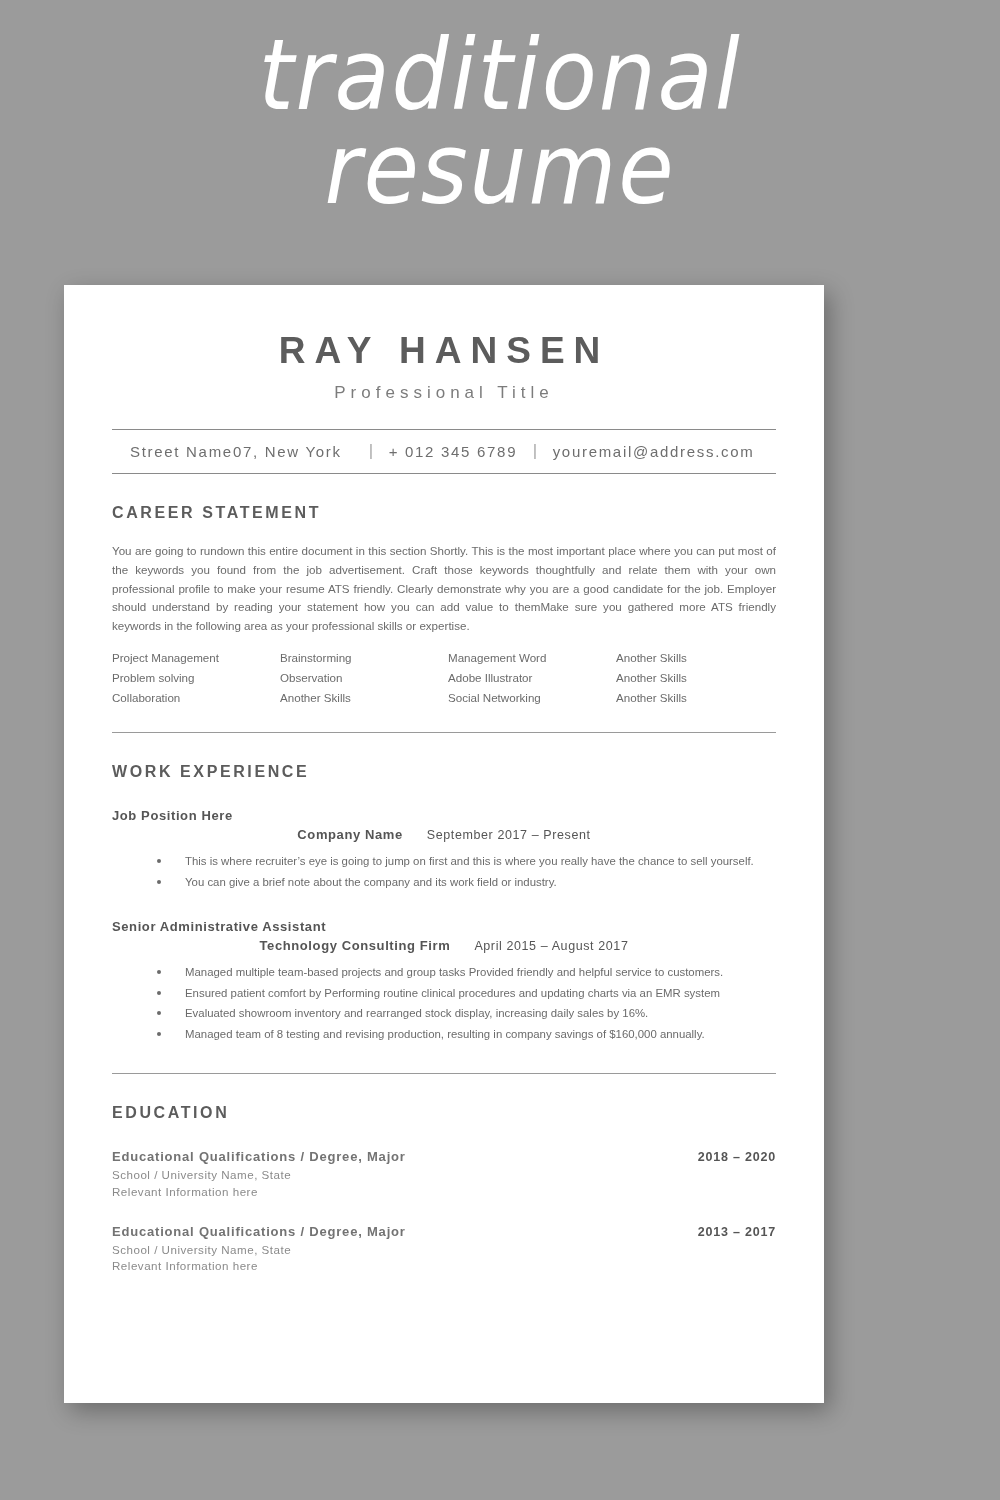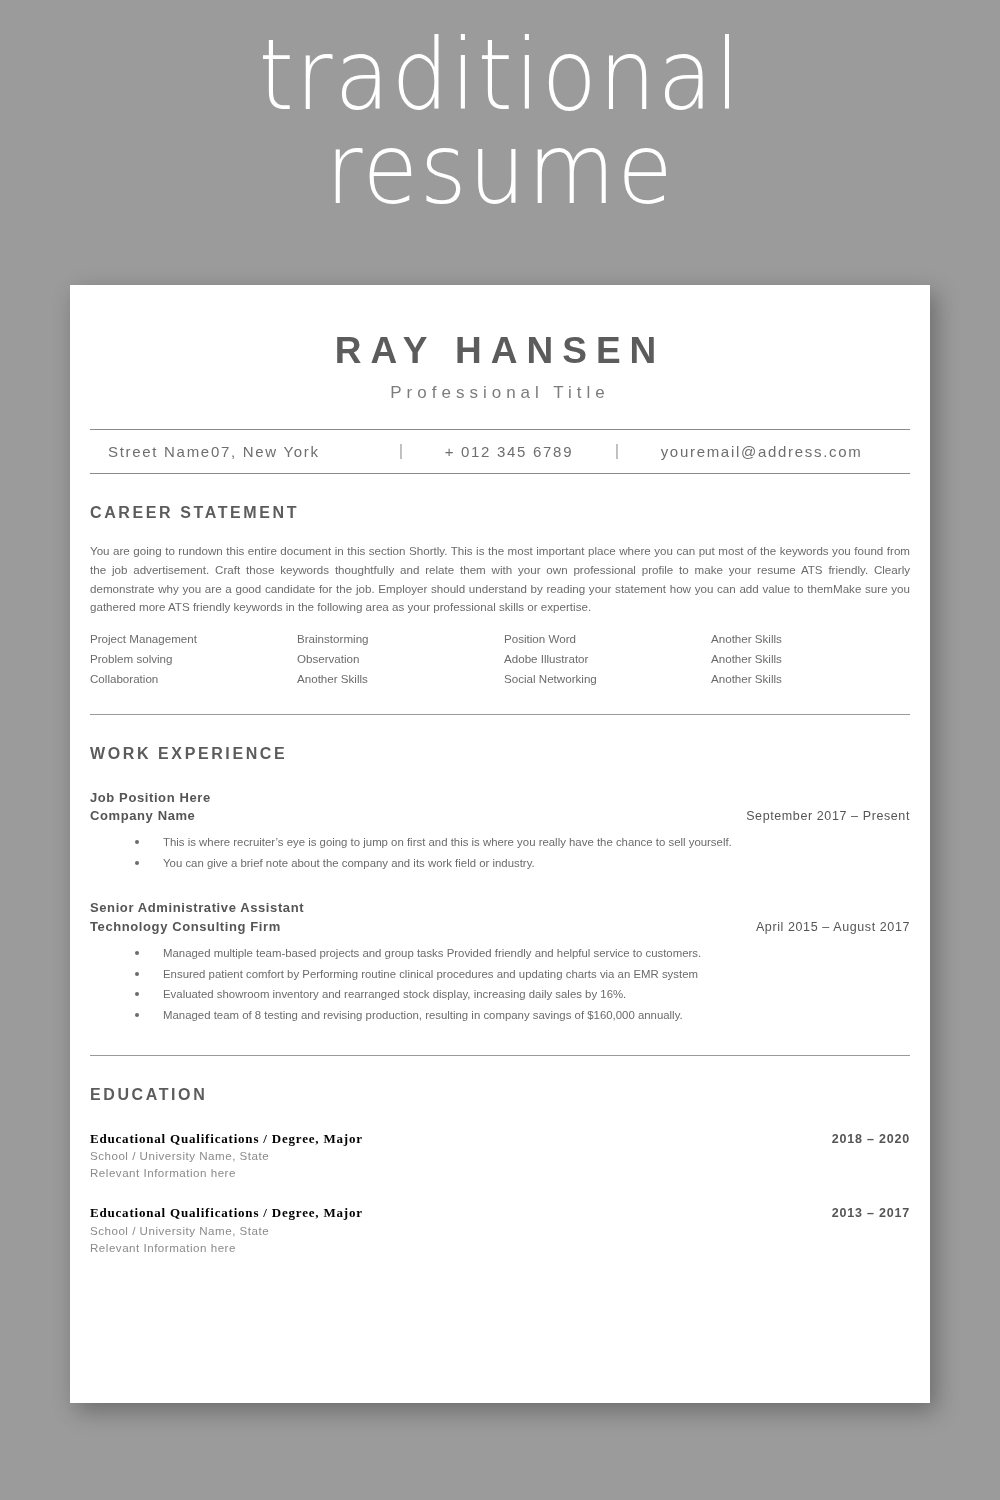--- a/index.html
+++ b/index.html
@@ -22,40 +22,41 @@
     left: 0;
     width: 1000px;
     text-align: center;
     color: #ffffff;
     font-family: "DejaVu Sans", sans-serif;
     font-weight: 300;
     font-size: 96px;
     line-height: 0.96;
     letter-spacing: 2px;
     text-transform: lowercase;
+    font-style: italic;
   }
   .promo .promo-line {
     display: block;
     white-space: nowrap;
     transform: scaleX(0.92);
   }
   .promo .promo-line-1 { font-size: 98px; }
   .promo .promo-line-2 { font-size: 98px; }
 
   
   .sheet {
     position: absolute;
-    left: 70px;
+    left: 64px;
     top: 285px;
-    width: 860px;
+    width: 760px;
     height: 1118px;
     background: #ffffff;
     box-shadow: 6px 8px 22px rgba(0,0,0,0.30);
     box-sizing: border-box;
-    padding: 0 20px;
+    padding: 0 48px;
   }
 
   
   .resume-header {
     padding-top: 46px;
     text-align: center;
   }
   .full-name {
     font-size: 37px;
     font-weight: bold;
@@ -146,21 +147,21 @@
   .entry:first-of-type { margin-top: 26px; }
   .entry-role {
     font-size: 13px;
     font-weight: bold;
     color: #555555;
     letter-spacing: 0.6px;
     line-height: 1.45;
   }
   .entry-line {
     display: flex;
-    justify-content: space-between;
+    justify-content: center;
     align-items: baseline;
     gap: 24px;
   }
   .entry-org {
     font-size: 13px;
     font-weight: bold;
     color: #555555;
     letter-spacing: 0.6px;
     line-height: 1.45;
   }
@@ -200,24 +201,23 @@
   .edu-entry:first-of-type { margin-top: 26px; }
   .edu-line {
     display: flex;
     justify-content: space-between;
     align-items: baseline;
     gap: 14px;
   }
   .edu-degree {
     font-size: 13px;
     font-weight: bold;
-    color: #000000;
+    color: #737373;
     letter-spacing: 0.8px;
     line-height: 1.45;
-    font-family: Liberation Serif, serif;
   }
   .edu-date {
     font-size: 12.5px;
     font-weight: bold;
     color: #555555;
     letter-spacing: 0.8px;
     white-space: nowrap;
     line-height: 1.45;
   }
   .edu-school, .edu-detail {
@@ -249,21 +249,21 @@
     <span class="contact-sep">|</span>
     <span class="contact-item last">youremail@address.com</span>
   </div>
 
   <div class="section">
     <h2 class="section-title">CAREER STATEMENT</h2>
     <p class="statement">You are going to rundown this entire document in this section Shortly. This is the most important place where you can put most of the keywords you found from the job advertisement. Craft those keywords thoughtfully and relate them with your own professional profile to make your resume ATS friendly. Clearly demonstrate why you are a good candidate for the job. Employer should understand by reading your statement how you can add value to themMake sure you gathered more ATS friendly keywords in the following area as your professional skills or expertise.</p>
     <div class="skills-grid">
       <span class="skill-item">Project Management</span>
       <span class="skill-item">Brainstorming</span>
-      <span class="skill-item">Position Word</span>
+      <span class="skill-item">Management Word</span>
       <span class="skill-item">Another Skills</span>
       <span class="skill-item">Problem solving</span>
       <span class="skill-item">Observation</span>
       <span class="skill-item">Adobe Illustrator</span>
       <span class="skill-item">Another Skills</span>
       <span class="skill-item">Collaboration</span>
       <span class="skill-item">Another Skills</span>
       <span class="skill-item">Social Networking</span>
       <span class="skill-item">Another Skills</span>
     </div>

